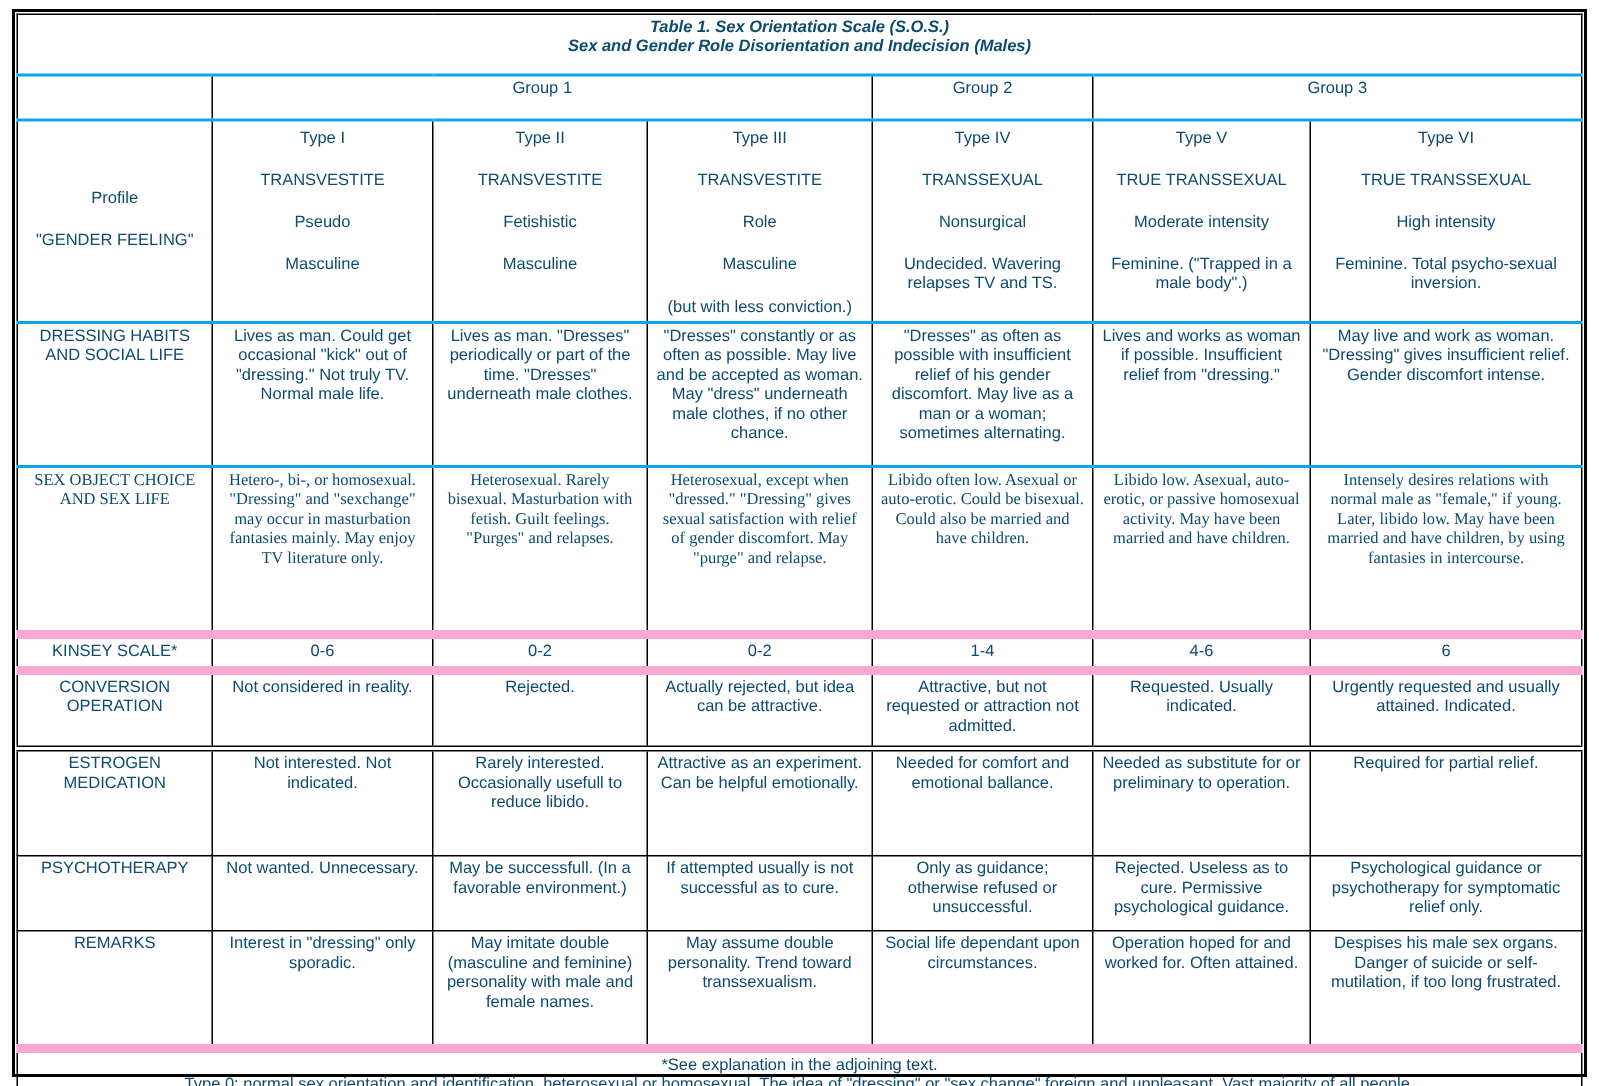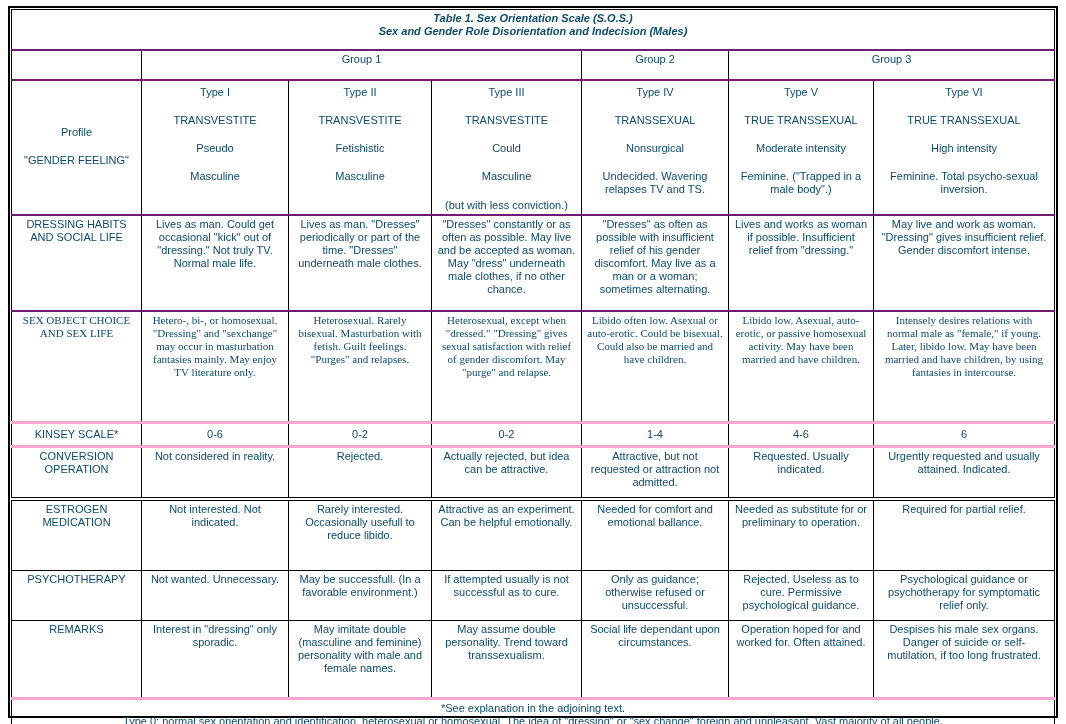--- a/index.html
+++ b/index.html
@@ -26,22 +26,22 @@
   tr.r-head   { height:118px; }
   tr.r-dress  { height:96px; }
   tr.r-sex    { height:112px;font-family:Liberation Serif, serif; }
   tr.r-kinsey { height:24px; }
   tr.r-conv   { height:52px; }
   tr.r-estro  { height:72px; }
   tr.r-psy    { height:50px; }
   tr.r-rem    { height:78px; }
   tr.r-foot   { height:42px; }
   
-  tr.b2 td { border-top:2px solid #701a75; }
-  tr.b3 td { border-top:3px solid #f9a8d4; }
+  tr.b2 td { border-top:2px solid #0ea5e9; }
+  tr.b3 td { border-top:6px solid #f9a8d4; }
   tr.bd td { border-top:4px double #000; }
   
   td.dbl { border-left:4px double #000; }
 
   td.title-cell {
     vertical-align:middle; font-weight:bold; font-style:italic;
     font-size:13px; line-height:16px;
   }
   td.group-cell { vertical-align:middle; font-size:11.5px; }
   td.head-cell .hl { margin-top:15px; }
@@ -101,21 +101,21 @@
         </td>
         <td class="head-cell">
           <div class="hl first">Type II</div>
           <div class="hl">TRANSVESTITE</div>
           <div class="hl">Fetishistic</div>
           <div class="hl">Masculine</div>
         </td>
         <td class="head-cell dbl">
           <div class="hl first">Type III</div>
           <div class="hl">TRANSVESTITE</div>
-          <div class="hl">Could</div>
+          <div class="hl">Role</div>
           <div class="hl">Masculine</div>
           <div class="hl-note">(but with less conviction.)</div>
         </td>
         <td class="head-cell">
           <div class="hl first">Type IV</div>
           <div class="hl">TRANSSEXUAL</div>
           <div class="hl">Nonsurgical</div>
           <div class="hl">Undecided. Wavering relapses TV and TS.</div>
         </td>
         <td class="head-cell">

